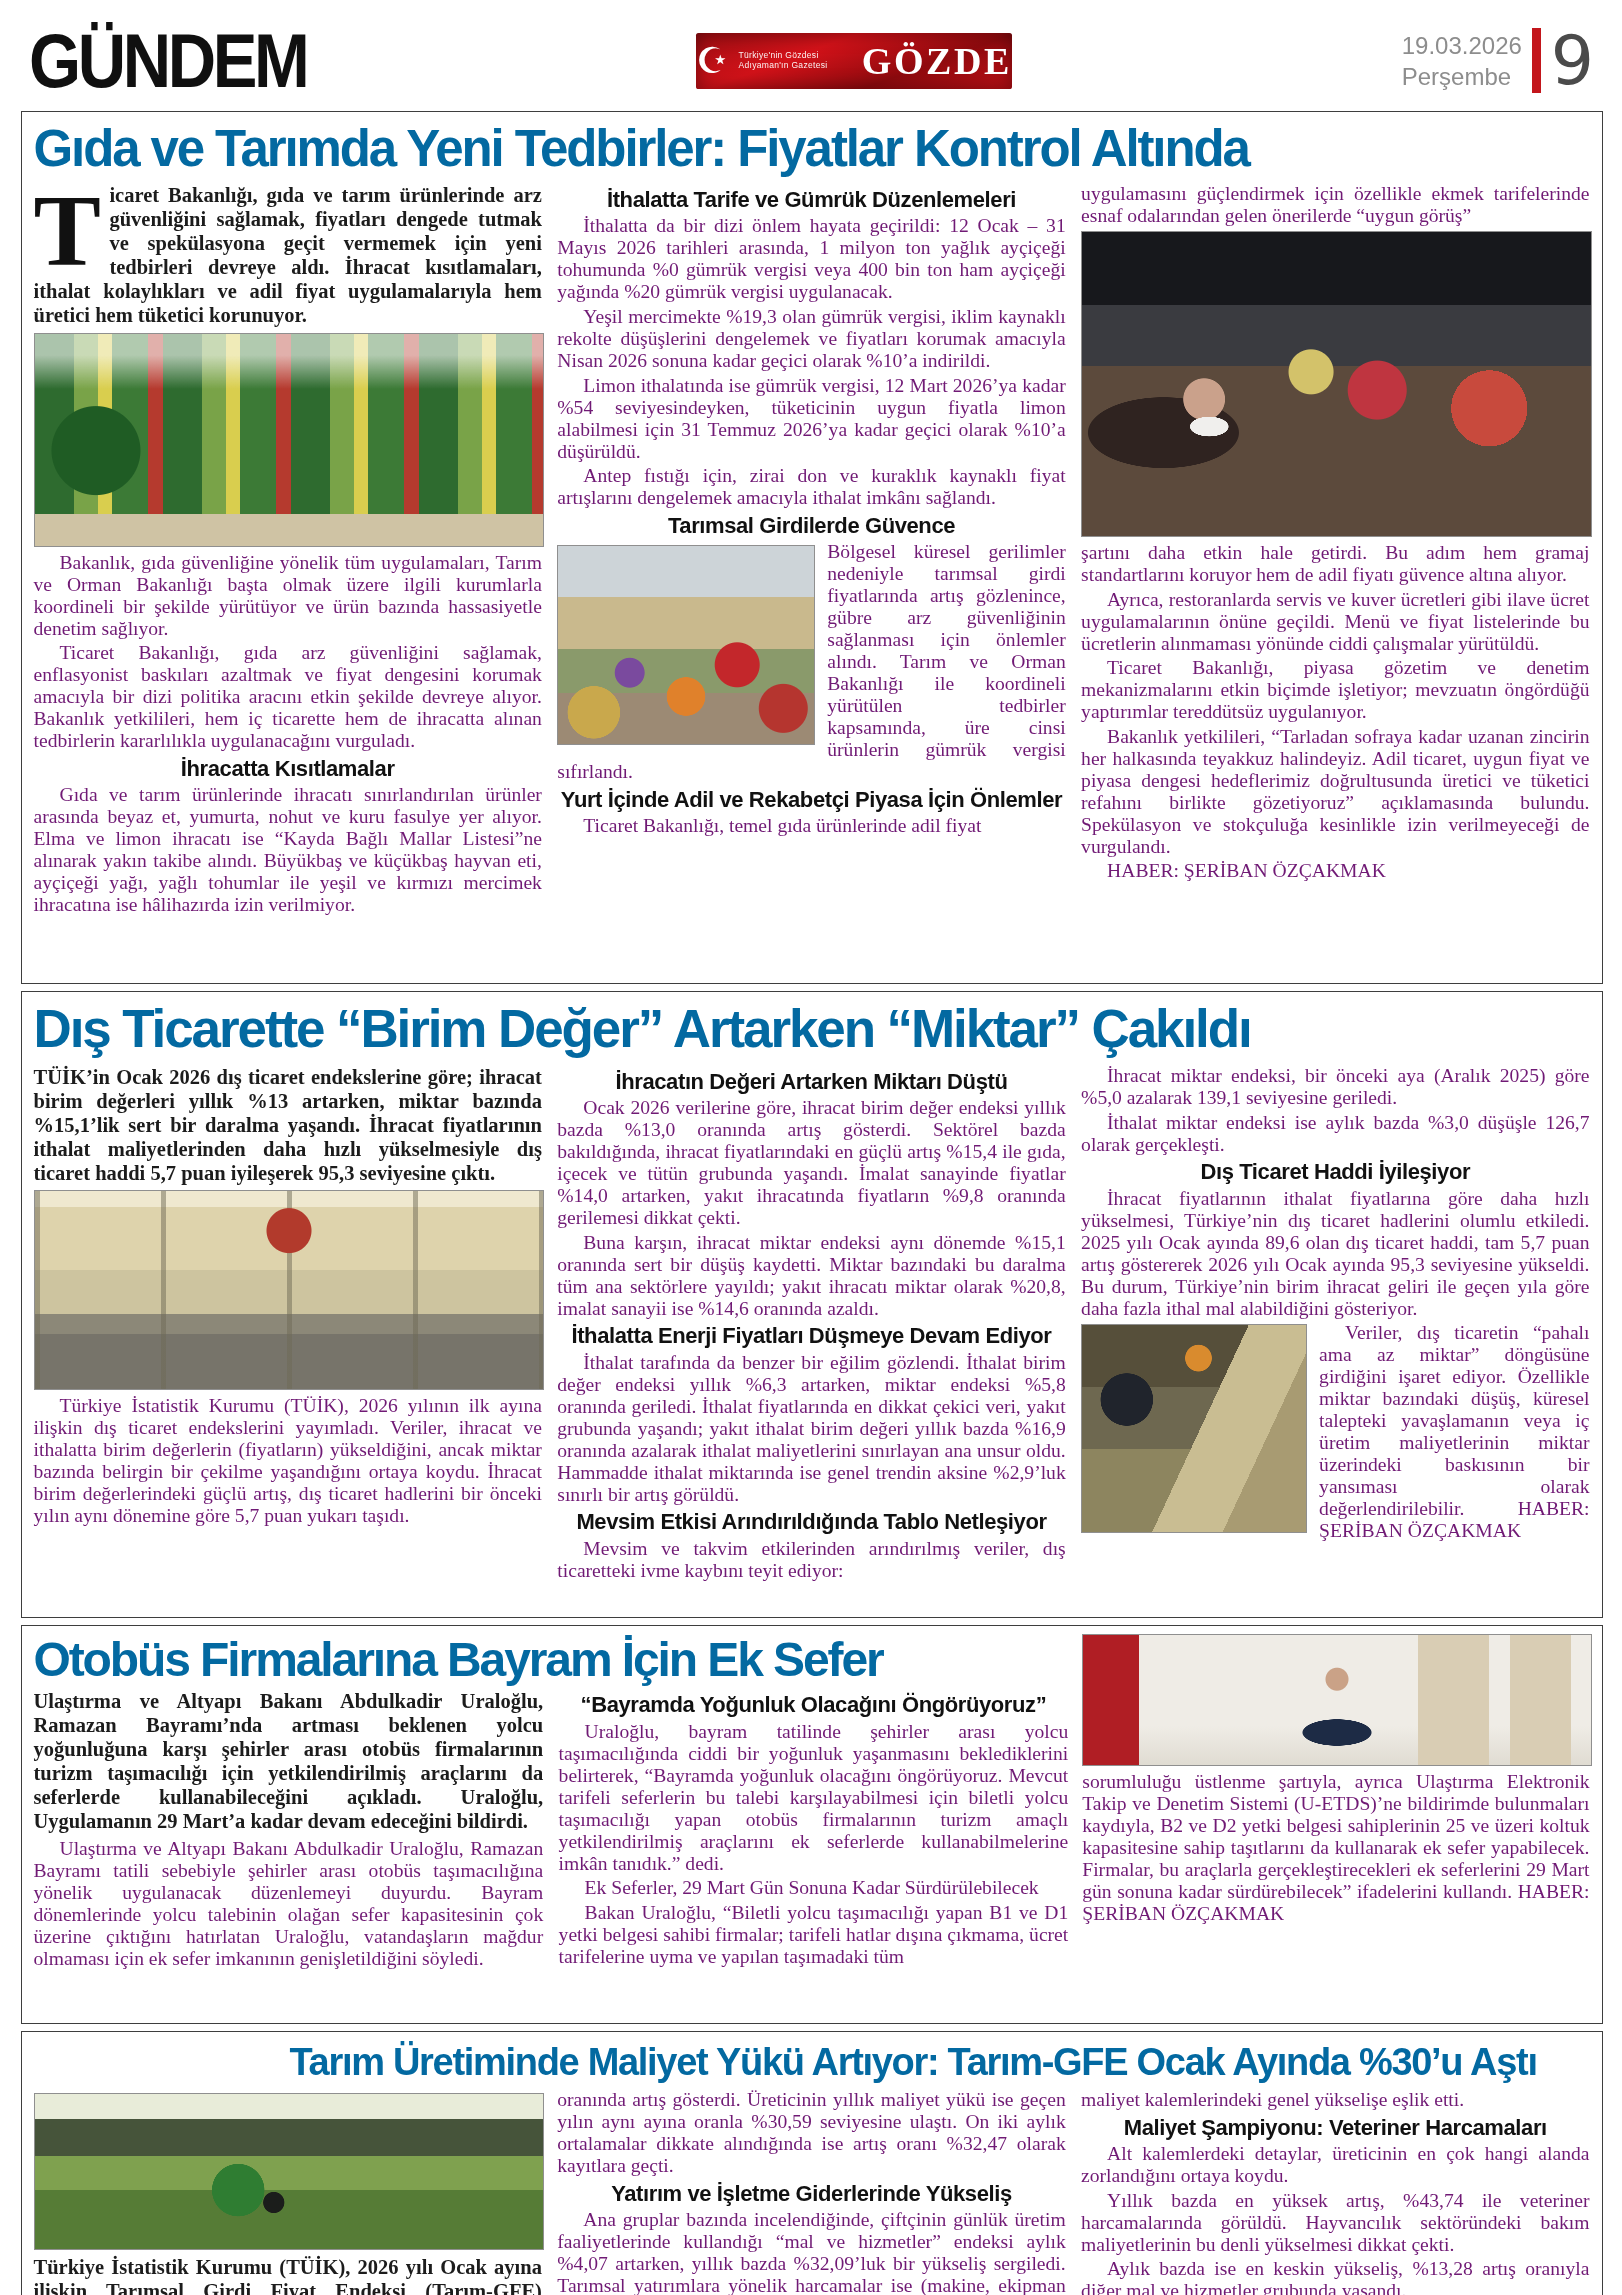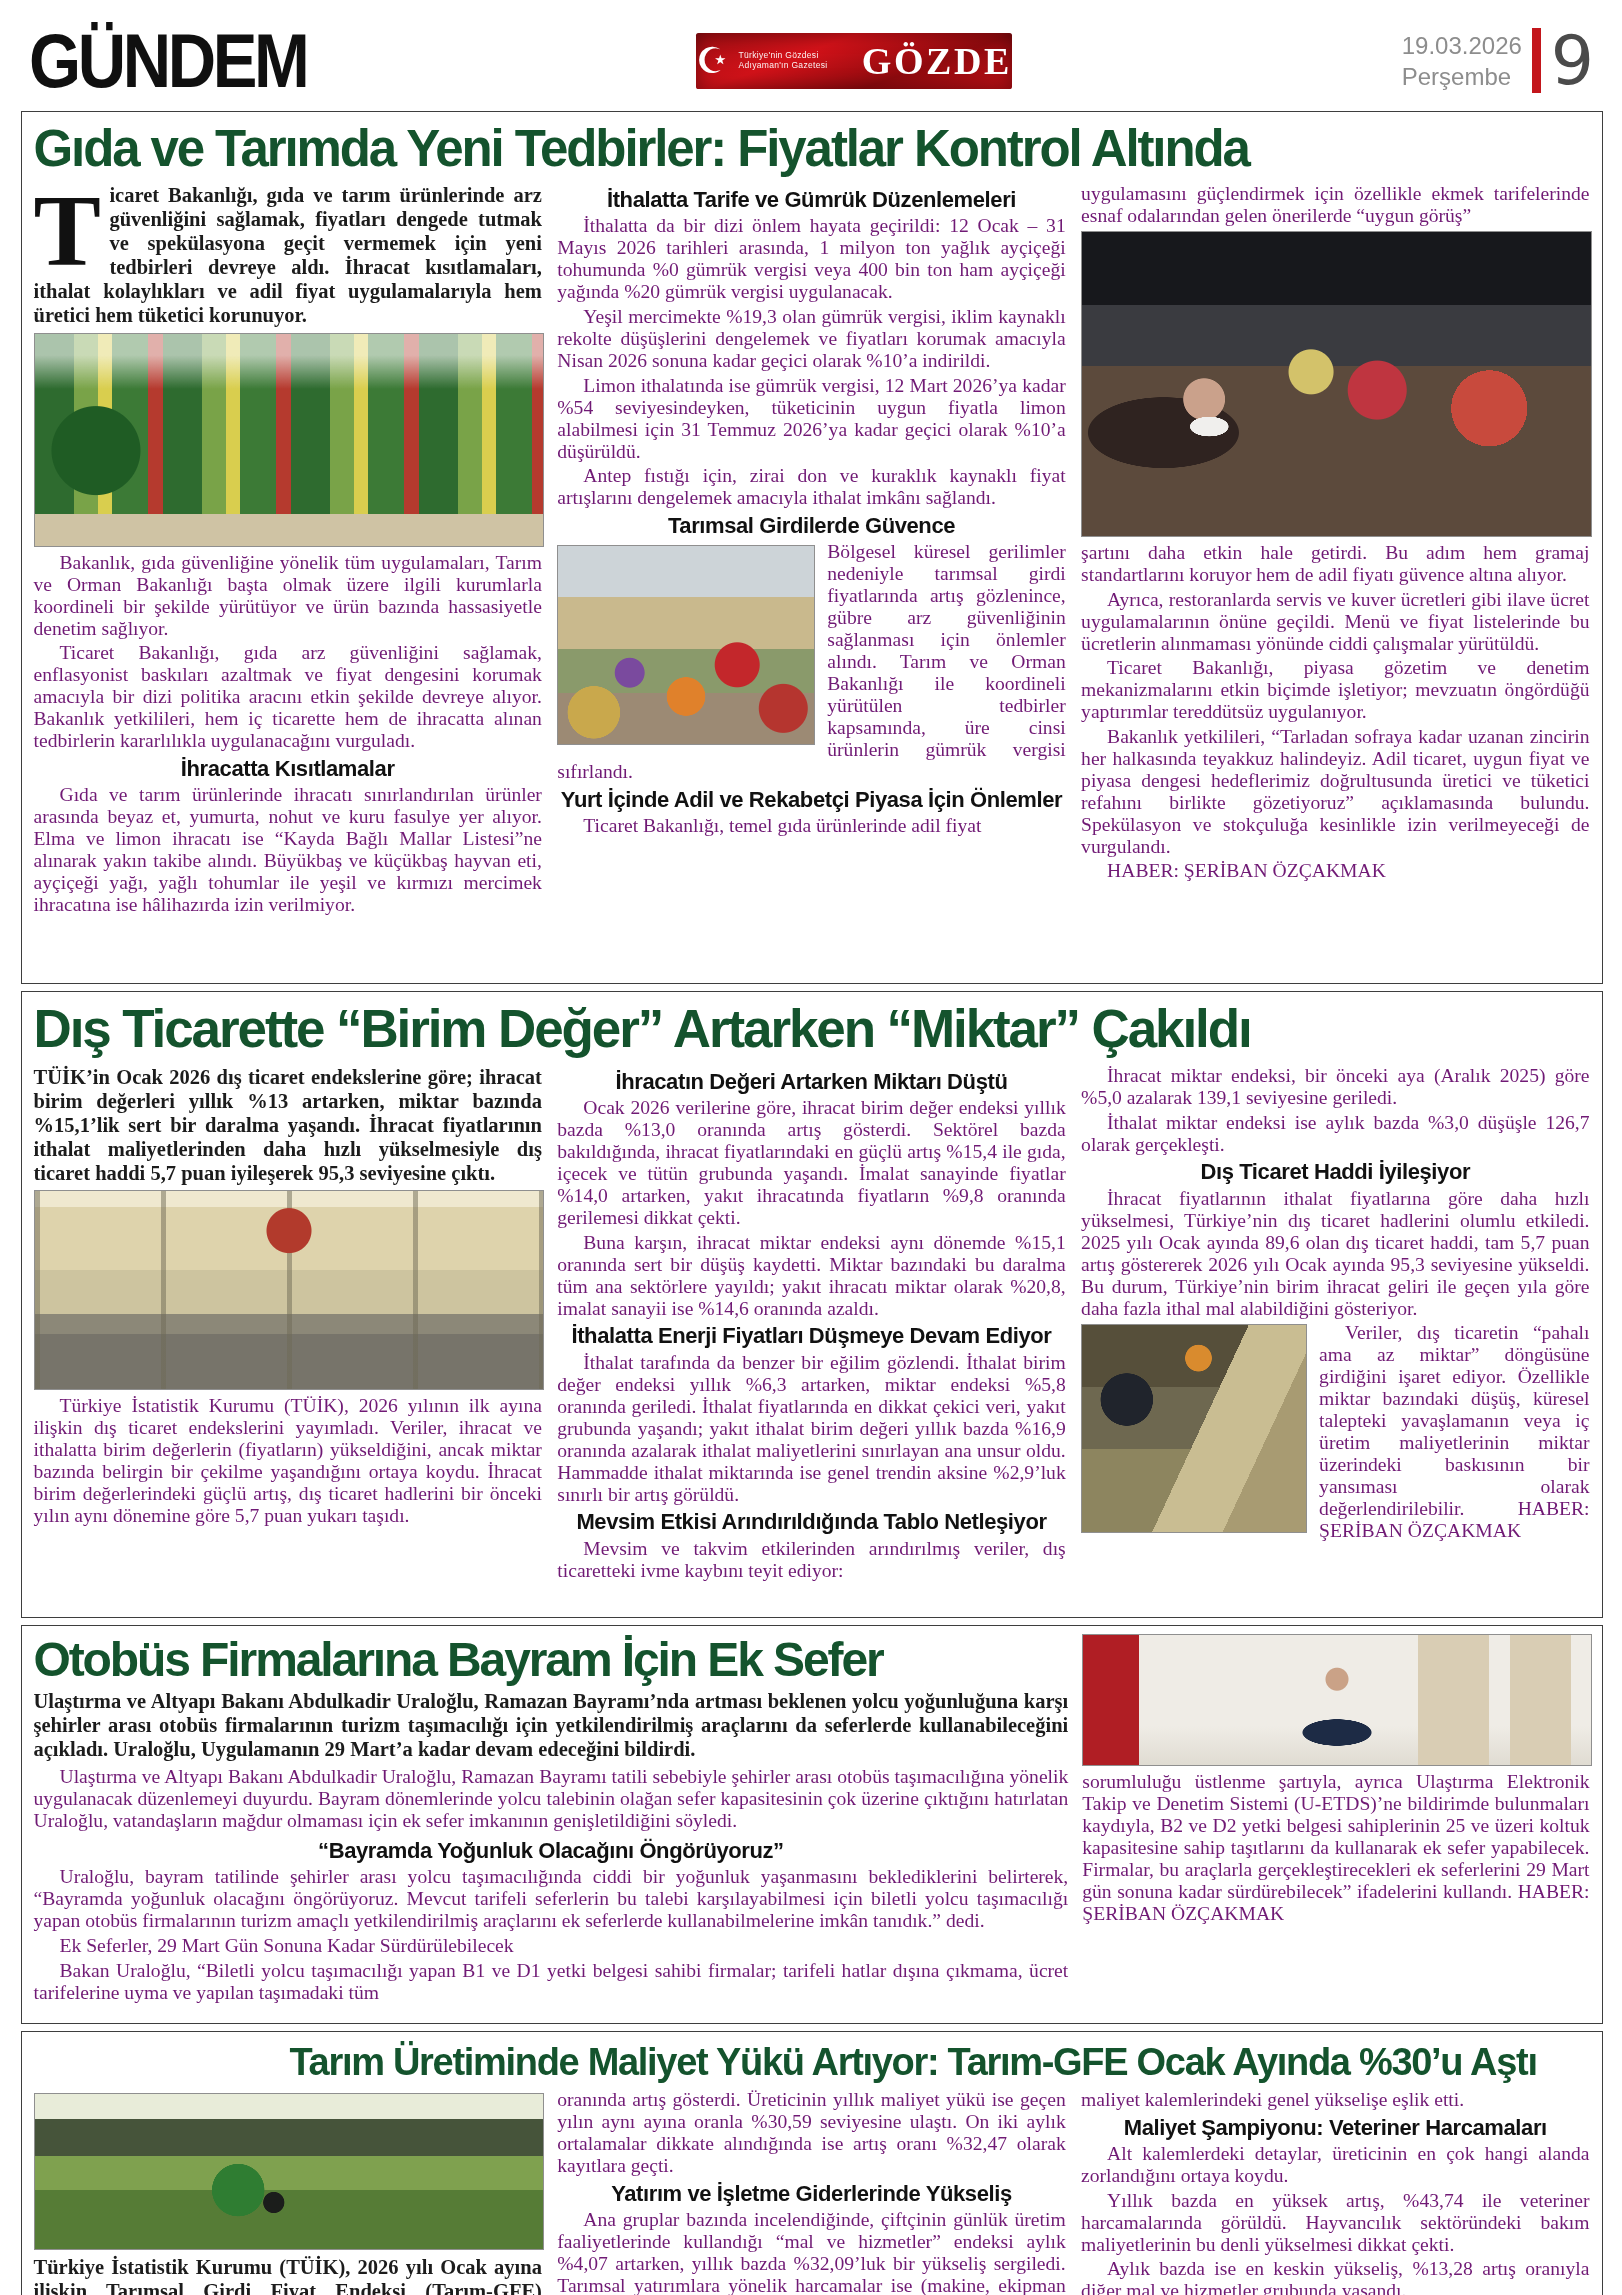--- a/index.html
+++ b/index.html
@@ -14,27 +14,27 @@
   .logo-col{display:flex;flex-direction:row;align-items:center}
   .tagline{font:8.5px/1.1 "Liberation Sans",sans-serif;letter-spacing:0.3px;opacity:.95}
   .logo-name{font:bold 38px/1 "Liberation Serif",serif;letter-spacing:2.6px}
   .dateblock{display:flex;align-items:center;gap:10.2px}
   .datecol{text-align:left;font:24px/1.3 "Liberation Sans",sans-serif;color:#8d8d8d}
   .red-bar{width:8.5px;height:65px;background:#c3161c}
   .pageno{font:68px/1 "DejaVu Sans",sans-serif;color:#4b4b4b}
 
   
   .article{border:1.7px solid #3e3e3e;padding:8.5px 12px;margin-bottom:6.8px;overflow:hidden;background:#fff}
-  .hl{font-family:"Liberation Sans",sans-serif;font-weight:bold;letter-spacing:-2.1px;color:#14532d;margin:0 0 6.8px}
+  .hl{font-family:"Liberation Sans",sans-serif;font-weight:bold;letter-spacing:-2.1px;color:#0369a1;margin:0 0 6.8px}
   .hl1{font-size:51px;line-height:56px}
   .hl2{font-size:53px;line-height:58px}
   .hl3{font-size:48px;line-height:51px;margin-bottom:3.4px}
   .hl4{font-size:38px;line-height:44px;letter-spacing:-1.3px;margin-left:256px;margin-bottom:5.1px}
   .cols{display:grid;grid-template-columns:1fr 1fr 1fr;column-gap:15.4px}
-  .cols2{display:grid;grid-template-columns:1fr;column-gap:15.4px}
+  .cols2{display:grid;grid-template-columns:1fr 1fr;column-gap:15.4px}
   p{margin:0 0 2.6px}
   .bt{font:19.6px/22px "Liberation Serif",serif;text-align:justify;text-indent:26px;color:#701a75}
   .cont{text-indent:0}
   .lead{font-weight:bold;font-size:20.5px;line-height:24px;text-align:justify;margin-bottom:5.1px}
   .sub{font:bold 22px/26px "Liberation Sans",sans-serif;letter-spacing:-0.4px;text-align:center;color:#111;margin:3.4px 0 2.6px}
   .dropcap{float:left;font:bold 101px/0.82 "Liberation Serif",serif;padding:6.8px 8.5px 0 0;color:#111}
   .byline{text-indent:26px}
 
   
   .a3-grid{display:flex;gap:14px}

